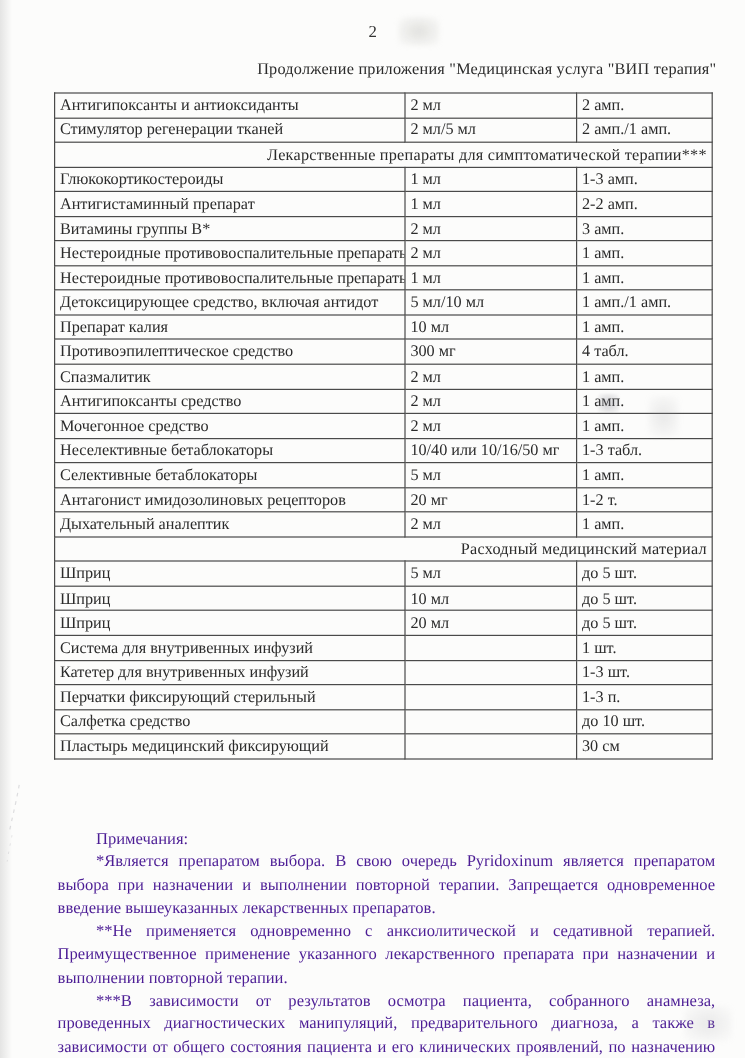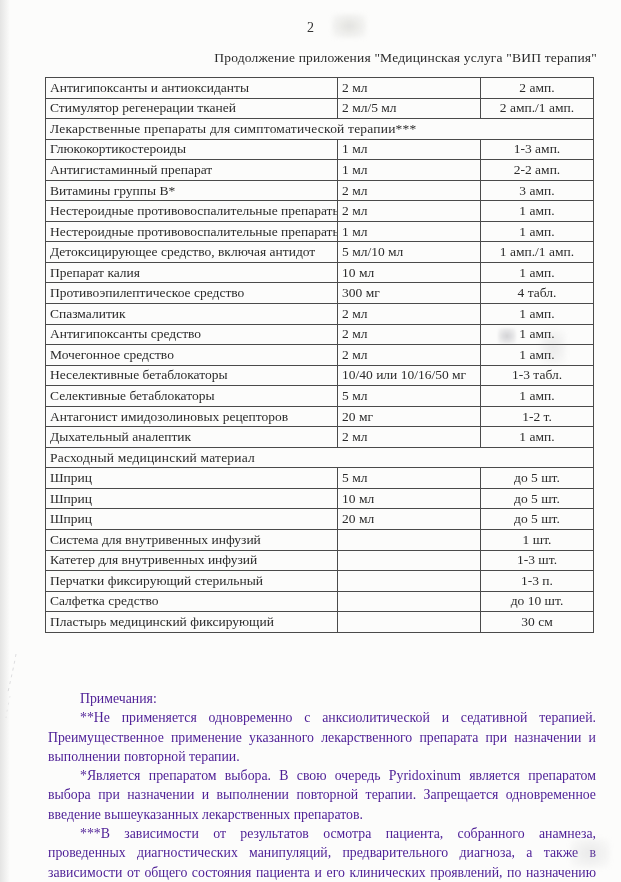--- a/index.html
+++ b/index.html
@@ -33,22 +33,22 @@
   }
   table.doc-table td {
     border: 1px solid #4a4a4a;
     padding: 0 4px;
     vertical-align: middle;
     overflow: hidden; white-space: nowrap;
   }
   table.doc-table tr { height: 20.55px; }
   td.cell-name { text-align: left; padding-left: 7px; }
   td.cell-dose { text-align: left; }
-  td.cell-qty  { text-align: center; }
-  td.section-cell { text-align: left; letter-spacing: 0.2px; }
+  td.cell-qty  { }
+  td.section-cell { text-align: right; letter-spacing: 0.2px; }
   .notes {
     position: absolute; left: 48px; top: 657px; width: 548px;
     font-size: 13.8px; line-height: 19.3px; color: #4c1d95; margin-top: 32px;
   }
   .notes .heading { text-indent: 32px; margin: 0; }
   .notes p.para {
     margin: 0; text-align: justify; text-indent: 32px;
   }
   
   .artifact { position: absolute; pointer-events: none; }
@@ -219,22 +219,22 @@
       <tr>
         <td class="cell-name">Пластырь медицинский фиксирующий</td>
         <td class="cell-dose"></td>
         <td class="cell-qty">30 см</td>
       </tr>
     </tbody>
 </table>
 
 <div class="notes">
   <p class="heading">Примечания:</p>
+  <p class="para">*Является препаратом выбора. В свою очередь Pyridoxinum является препаратом выбора при назначении и выполнении повторной терапии. Запрещается одновременное введение вышеуказанных лекарственных препаратов.</p>
   <p class="para">**Не применяется одновременно с анксиолитической и седативной терапией. Преимущественное применение указанного лекарственного препарата при назначении и выполнении повторной терапии.</p>
-  <p class="para">*Является препаратом выбора. В свою очередь Pyridoxinum является препаратом выбора при назначении и выполнении повторной терапии. Запрещается одновременное введение вышеуказанных лекарственных препаратов.</p>
   <p class="para">***В зависимости от результатов осмотра пациента, собранного анамнеза, проведенных диагностических манипуляций, предварительного диагноза, а также в зависимости от общего состояния пациента и его клинических проявлений, по назначению медицинского специалиста могут быть использованы указанные лекарственные препараты.</p>
 </div>
 
 <svg class="artifact pen-marks" width="30" height="70" viewBox="0 0 30 70">
   <path d="M14 2 C 12 14, 9 26, 6 40" stroke="#9a9aa2" stroke-width="1" fill="none" stroke-dasharray="3 4" opacity="0.7"></path>
   <path d="M8 44 C 7 50, 5 58, 4 66" stroke="#a5a5ab" stroke-width="0.8" fill="none" stroke-dasharray="2 5" opacity="0.6"></path>
 </svg>
 <div class="artifact smudge-1"></div>
 <div class="artifact smudge-2"></div>
 <div class="artifact smudge-3"></div>

